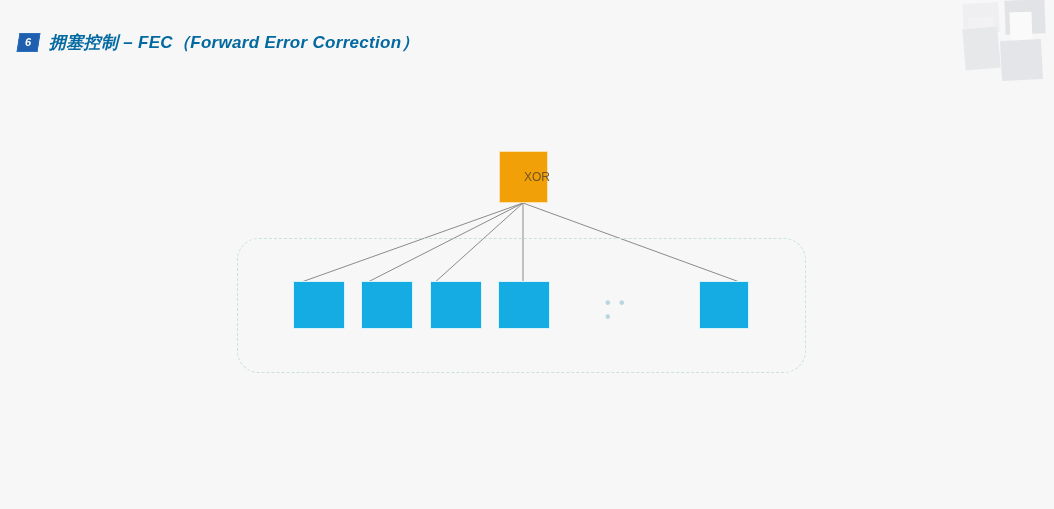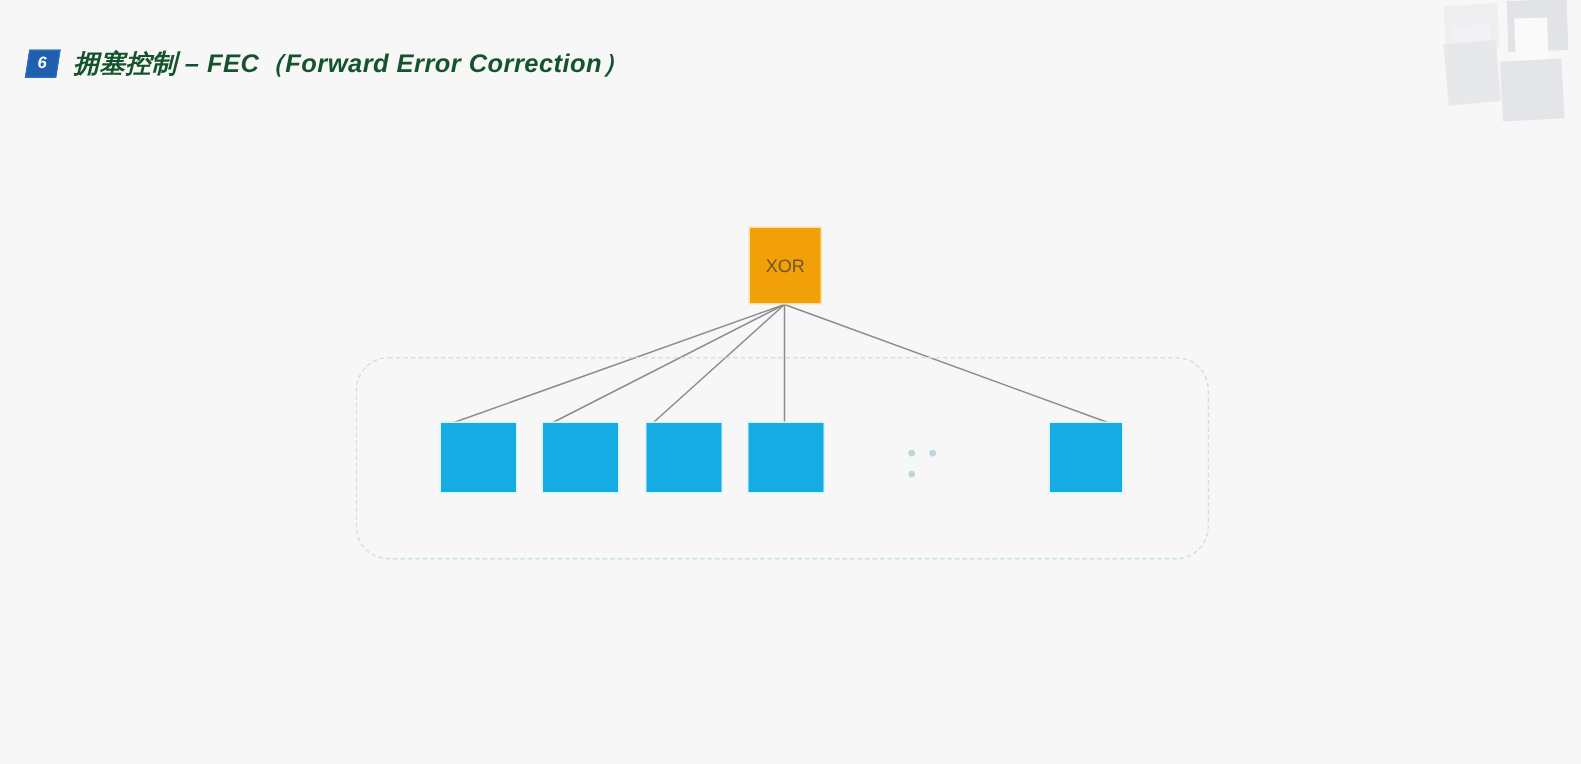--- a/index.html
+++ b/index.html
@@ -72,21 +72,21 @@
     background:#14ace3;
     box-shadow:0 0 0 1px #d9f3fb;
   }
 
   #xor-node {
     position:absolute;
     left:500px; top:152px;
     width:47px; height:50px;
     background:#f2a007;
     box-shadow:0 0 0 1px #fbe0b0;
-    display:flex; align-items:center; justify-content:center;
+    display:flex; align-items:center; padding-left:24px;
   }
   #xor-label {
     color:#6f5524;
     font-size:12px;
     line-height:1;
   }
 
   #ellipsis {
     position:absolute;
     left:605px; top:296px;
@@ -107,21 +107,21 @@
   <div class="deco d2"></div>
   <div class="deco d3"></div>
   <div class="deco d4"></div>
   <div class="deco d5"></div>
   <div class="deco d6"></div>
 
   <div id="header">
     <div id="badge" style="background: rgb(31, 95, 174);">
       <span id="badge-num">6</span>
     </div>
-    <div id="title" style="color: #14532d;">拥塞控制 – FEC（Forward Error Correction）</div>
+    <div id="title" style="color: #0369a1;">拥塞控制 – FEC（Forward Error Correction）</div>
   </div>
 
   <div id="diagram">
 
     <svg id="lines" viewBox="0 0 1054 509">
         <line x1="523" y1="203" x2="296" y2="284" stroke="#8b8b8b" stroke-width="1"></line>
         <line x1="523" y1="203" x2="364" y2="284" stroke="#8b8b8b" stroke-width="1"></line>
         <line x1="523" y1="203" x2="433" y2="284" stroke="#8b8b8b" stroke-width="1"></line>
         <line x1="523" y1="203" x2="523" y2="284" stroke="#8b8b8b" stroke-width="1"></line>
         <line x1="523" y1="203" x2="745" y2="284" stroke="#8b8b8b" stroke-width="1"></line>

